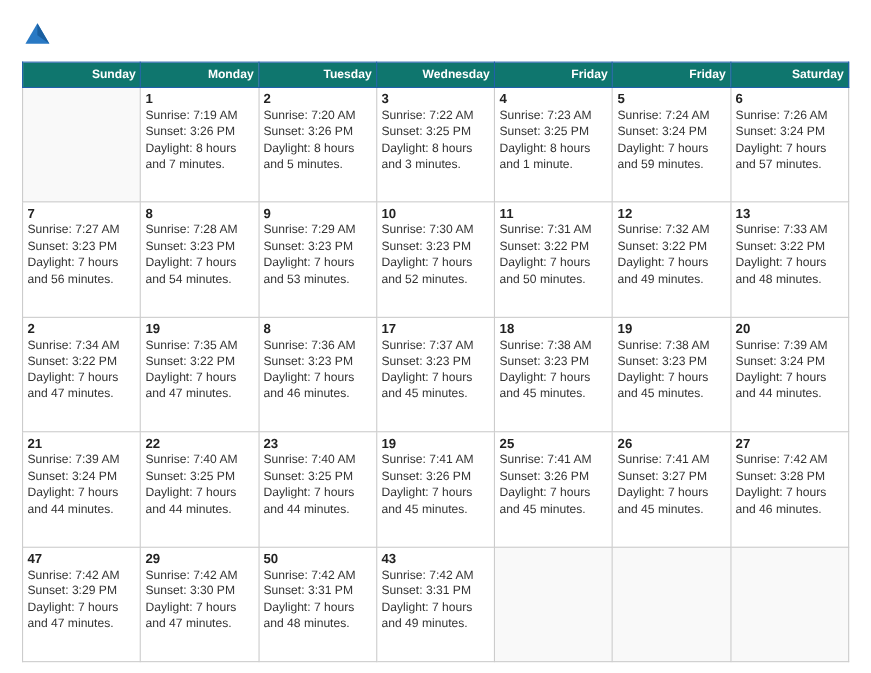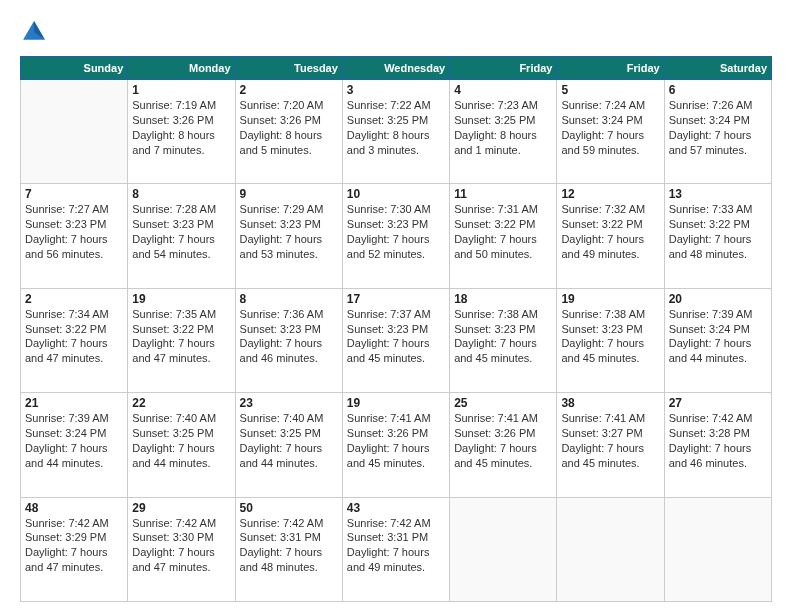--- a/index.html
+++ b/index.html
@@ -231,31 +231,31 @@
           </td>
           <td>
             <span class="day-num">19</span>
             <div class="day-info">Sunrise: 7:41 AM<br>Sunset: 3:26 PM<br>Daylight: 7 hours<br>and 45 minutes.</div>
           </td>
           <td>
             <span class="day-num">25</span>
             <div class="day-info">Sunrise: 7:41 AM<br>Sunset: 3:26 PM<br>Daylight: 7 hours<br>and 45 minutes.</div>
           </td>
           <td>
-            <span class="day-num">38</span>
+            <span class="day-num">26</span>
             <div class="day-info">Sunrise: 7:41 AM<br>Sunset: 3:27 PM<br>Daylight: 7 hours<br>and 45 minutes.</div>
           </td>
           <td>
             <span class="day-num">27</span>
             <div class="day-info">Sunrise: 7:42 AM<br>Sunset: 3:28 PM<br>Daylight: 7 hours<br>and 46 minutes.</div>
           </td>
         </tr>
         <tr>
           <td>
-            <span class="day-num">48</span>
+            <span class="day-num">47</span>
             <div class="day-info">Sunrise: 7:42 AM<br>Sunset: 3:29 PM<br>Daylight: 7 hours<br>and 47 minutes.</div>
           </td>
           <td>
             <span class="day-num">29</span>
             <div class="day-info">Sunrise: 7:42 AM<br>Sunset: 3:30 PM<br>Daylight: 7 hours<br>and 47 minutes.</div>
           </td>
           <td>
             <span class="day-num">50</span>
             <div class="day-info">Sunrise: 7:42 AM<br>Sunset: 3:31 PM<br>Daylight: 7 hours<br>and 48 minutes.</div>
           </td>

